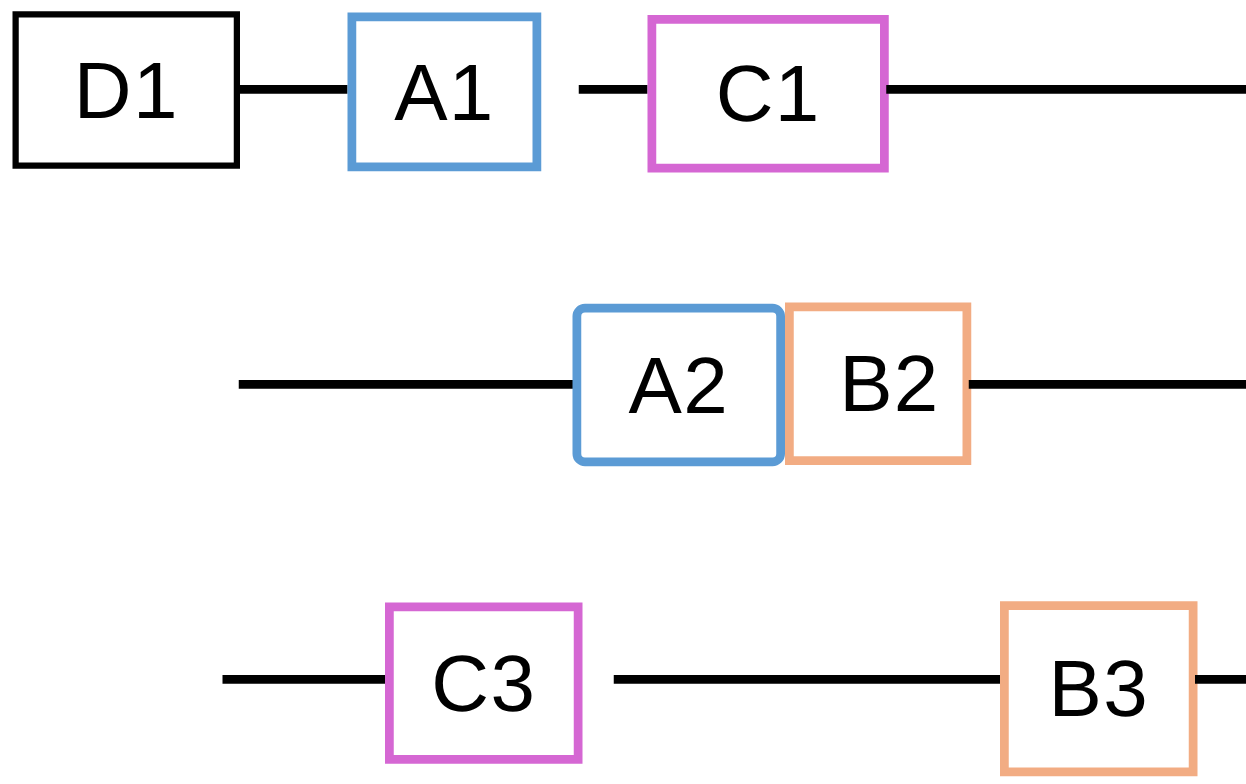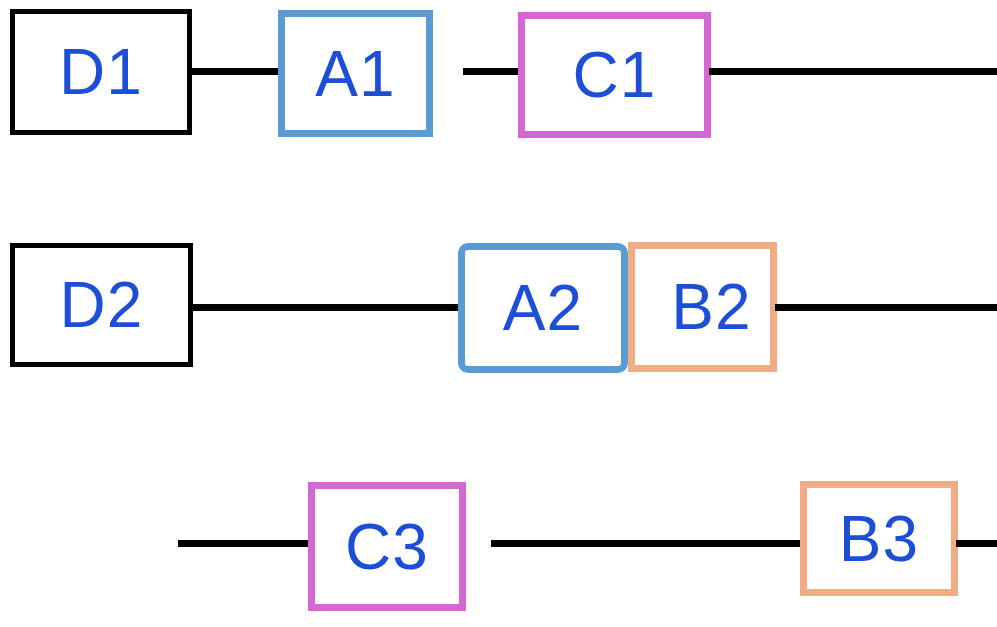--- a/index.html
+++ b/index.html
@@ -17,21 +17,21 @@
   }
   .box {
     position: absolute;
     box-sizing: border-box;
     background: #ffffff;
     display: flex;
     align-items: center;
     justify-content: center;
     font-size: 64px;
     line-height: 1;
-    color: #1d4ed8;
+    color: #000000;
     letter-spacing: 1px;
   }
   .box.black  { border: 5px solid #000000; }
   .box.accent { border: 7px solid #888888; } 
   .seg {
     position: absolute;
     height: 7px;
     background: #000000;
   }
   
@@ -45,36 +45,35 @@
   #b-d2 { left: 10px;  top: 243px; width: 183px; height: 124px; }
   #s-2a { left: 191px; top: 304px; width: 270px; }
   #b-a2 { left: 458px; top: 243px; width: 170px; height: 130px; }
   #b-b2 { left: 628px; top: 242px; width: 149px; height: 130px; padding-left: 18px; }
   #s-2b { left: 775px; top: 304px; width: 222px; }
   
   #b-d3 { left: 10px;  top: 482px; width: 170px; height: 124px; }
   #s-3a { left: 178px; top: 540px; width: 133px; }
   #b-c3 { left: 308px; top: 482px; width: 158px; height: 129px; }
   #s-3b { left: 491px; top: 540px; width: 312px; }
-  #b-b3 { left: 800px; top: 481px; width: 158px; height: 115px; }
+  #b-b3 { left: 800px; top: 481px; width: 158px; height: 140px; }
   #s-3c { left: 956px; top: 540px; width: 41px;  }
 </style>
 </head>
 <body>
 
 <div id="canvas">
 
   <div class="box black" id="b-d1">D1</div>
   <div class="seg" id="s-1a"></div>
   <div class="box accent" id="b-a1" style="border-color: rgb(91, 155, 213);">A1</div>
   <div class="seg" id="s-1b"></div>
   <div class="box accent" id="b-c1" style="border-color: rgb(213, 103, 211);">C1</div>
   <div class="seg" id="s-1c"></div>
 
-  <div class="box black" id="b-d2">D2</div>
   <div class="seg" id="s-2a"></div>
   <div class="box accent" id="b-a2" style="border-color: rgb(91, 155, 213); border-radius: 10px;">A2</div>
   <div class="box accent" id="b-b2" style="border-color: rgb(242, 172, 131);">B2</div>
   <div class="seg" id="s-2b"></div>
 
   <div class="seg" id="s-3a"></div>
   <div class="box accent" id="b-c3" style="border-color: rgb(213, 103, 211);">C3</div>
   <div class="seg" id="s-3b"></div>
   <div class="box accent" id="b-b3" style="border-color: rgb(242, 172, 131);">B3</div>
   <div class="seg" id="s-3c"></div>

